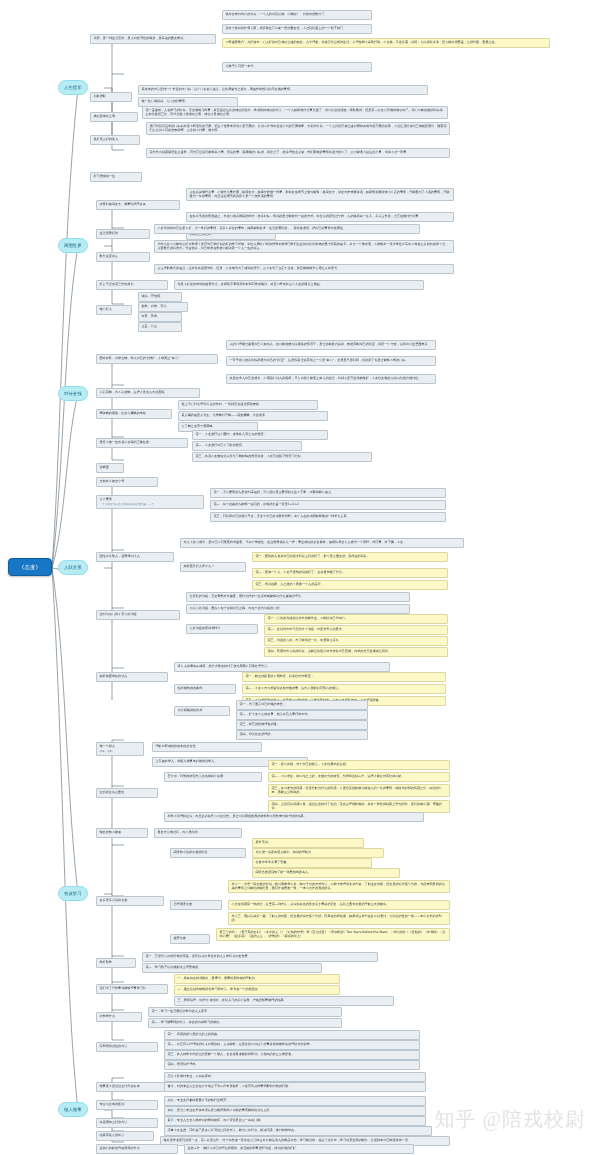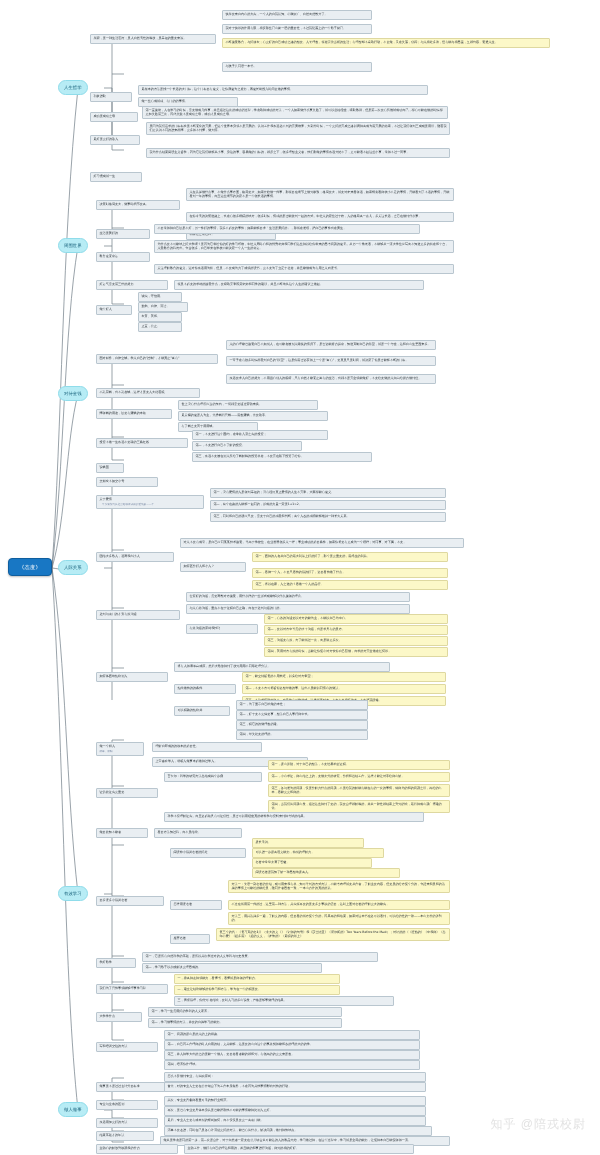--- a/index.html
+++ b/index.html
@@ -29,22 +29,22 @@
   .leaf {
     background:#e9eef2; border:1px solid #b9c6cf;
     color:#2b3338; font-size:3.1px; padding:2px 2.5px;
     border-radius:1px;
   }
   .leaf.hl { background:#fcf8c8; border-color:#ded8a0; }
   .sub { color:#7a8aa5; font-size:2.6px; display:block; margin-top:1px; }
 
   .watermark {
     position:absolute; right:14px; bottom:22px;
-    color:#e3e3e3; font-size:12px; letter-spacing:1px;
-    font-family:Liberation Sans, sans-serif;
+    color:#e3e3e3; font-size:20px; letter-spacing:1px;
+    font-family:Liberation Serif, serif;
     user-select:none;
   }
 </style>
 </head>
 <body>
 
 <div id="canvas">
   <svg class="links" viewBox="0 0 600 1155" preserveAspectRatio="none">
     <g fill="none" stroke="#6f7b85" stroke-width="0.7">
 

